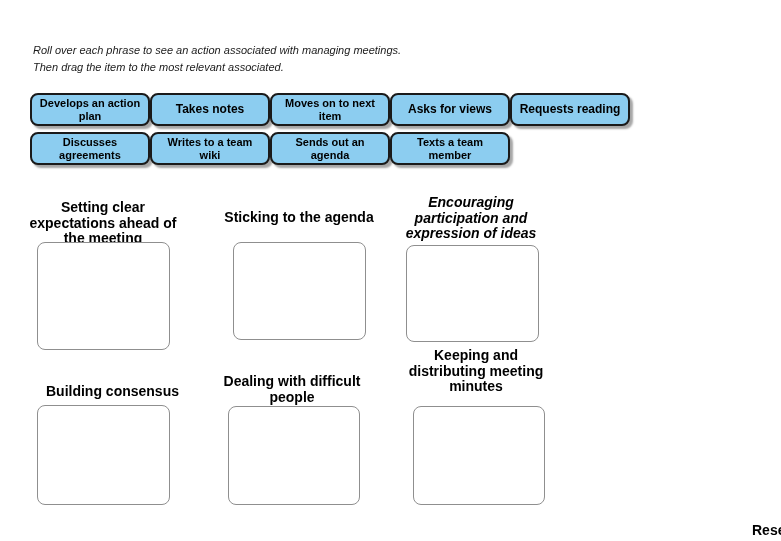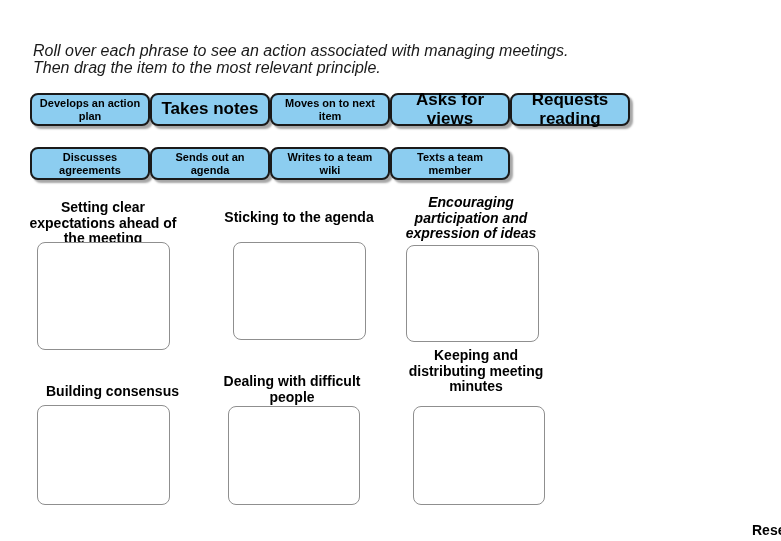--- a/index.html
+++ b/index.html
@@ -9,47 +9,47 @@
     height: 541px;
     overflow: hidden;
     background: #ffffff;
     font-family: "Liberation Sans", sans-serif;
     color: #000000;
   }
   .instructions {
     position: absolute;
     left: 33px;
     top: 42px;
-    font-size: 16px;
+    font-size: 11px;
     font-style: italic;
     line-height: 17px;
     color: #1a1a1a;
     white-space: nowrap;
   }
   .chip-row {
     position: absolute;
     left: 30px;
     display: flex;
   }
   .chip-row.row1 { top: 93px; }
-  .chip-row.row2 { top: 132px; margin-top: 15px; }
+  .chip-row.row2 { top: 132px; }
   .chip {
     box-sizing: border-box;
     width: 120px;
     height: 33px;
     background: var(--chip-fill, #8CCDF0);
     border: 2px solid var(--chip-border, #1a1a1a);
     border-radius: 8px;
     box-shadow: 3px 3px 2px rgba(0,0,0,0.35);
     display: flex;
     align-items: center;
     justify-content: center;
     text-align: center;
     font-weight: bold;
-    font-size: 17px;
+    font-size: 12px;
     line-height: 1.1;
     padding: 1px 4px;
     cursor: pointer;
   }
   .chip.small { font-size: 11px; }
   .zone-label {
     position: absolute;
     width: 152px;
     text-align: center;
     font-weight: bold;
@@ -74,35 +74,35 @@
     cursor: pointer;
   }
 </style>
 </head>
 <body>
 
 <div id="stage">
 
   <div class="instructions">
     <div>Roll over each phrase to see an action associated with managing meetings.</div>
-    <div>Then drag the item to the most relevant principle.</div>
+    <div>Then drag the item to the most relevant associated.</div>
   </div>
 
   <div class="chip-row row1">
     <div class="chip small">Develops an action plan</div>
     <div class="chip">Takes notes</div>
     <div class="chip small">Moves on to next item</div>
     <div class="chip">Asks for views</div>
     <div class="chip">Requests reading</div>
   </div>
 
   <div class="chip-row row2">
     <div class="chip small">Discusses agreements</div>
+    <div class="chip small">Writes to a team wiki</div>
     <div class="chip small">Sends out an agenda</div>
-    <div class="chip small">Writes to a team wiki</div>
     <div class="chip small">Texts a team member</div>
   </div>
 
   <div class="zone-label" style="left:27px; top:200px;">Setting clear expectations ahead of the meeting</div>
   <div class="zone-box" style="left:37px; top:242px; width:133px; height:108px;"></div>
 
   <div class="zone-label" style="left:223px; top:210px;">Sticking to the agenda</div>
   <div class="zone-box" style="left:233px; top:242px; width:133px; height:98px;"></div>
 
   <div class="zone-label" style="left:395px; top:195px;font-style:italic;">Encouraging participation and expression of ideas</div>

